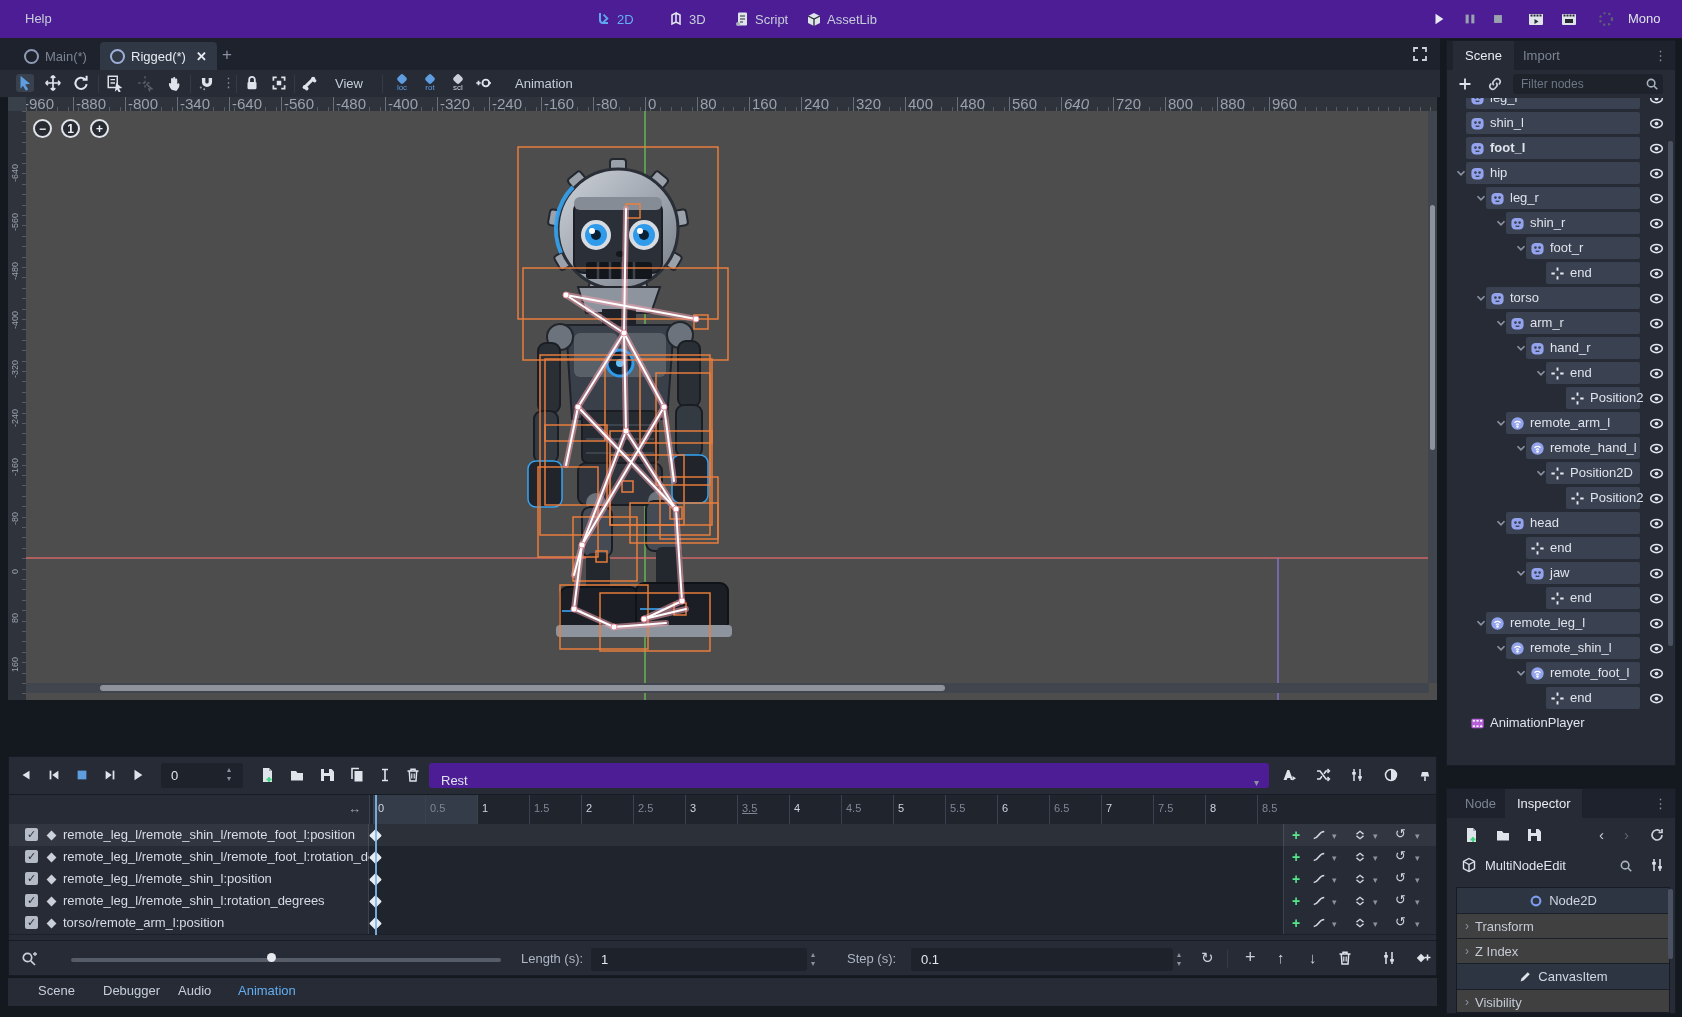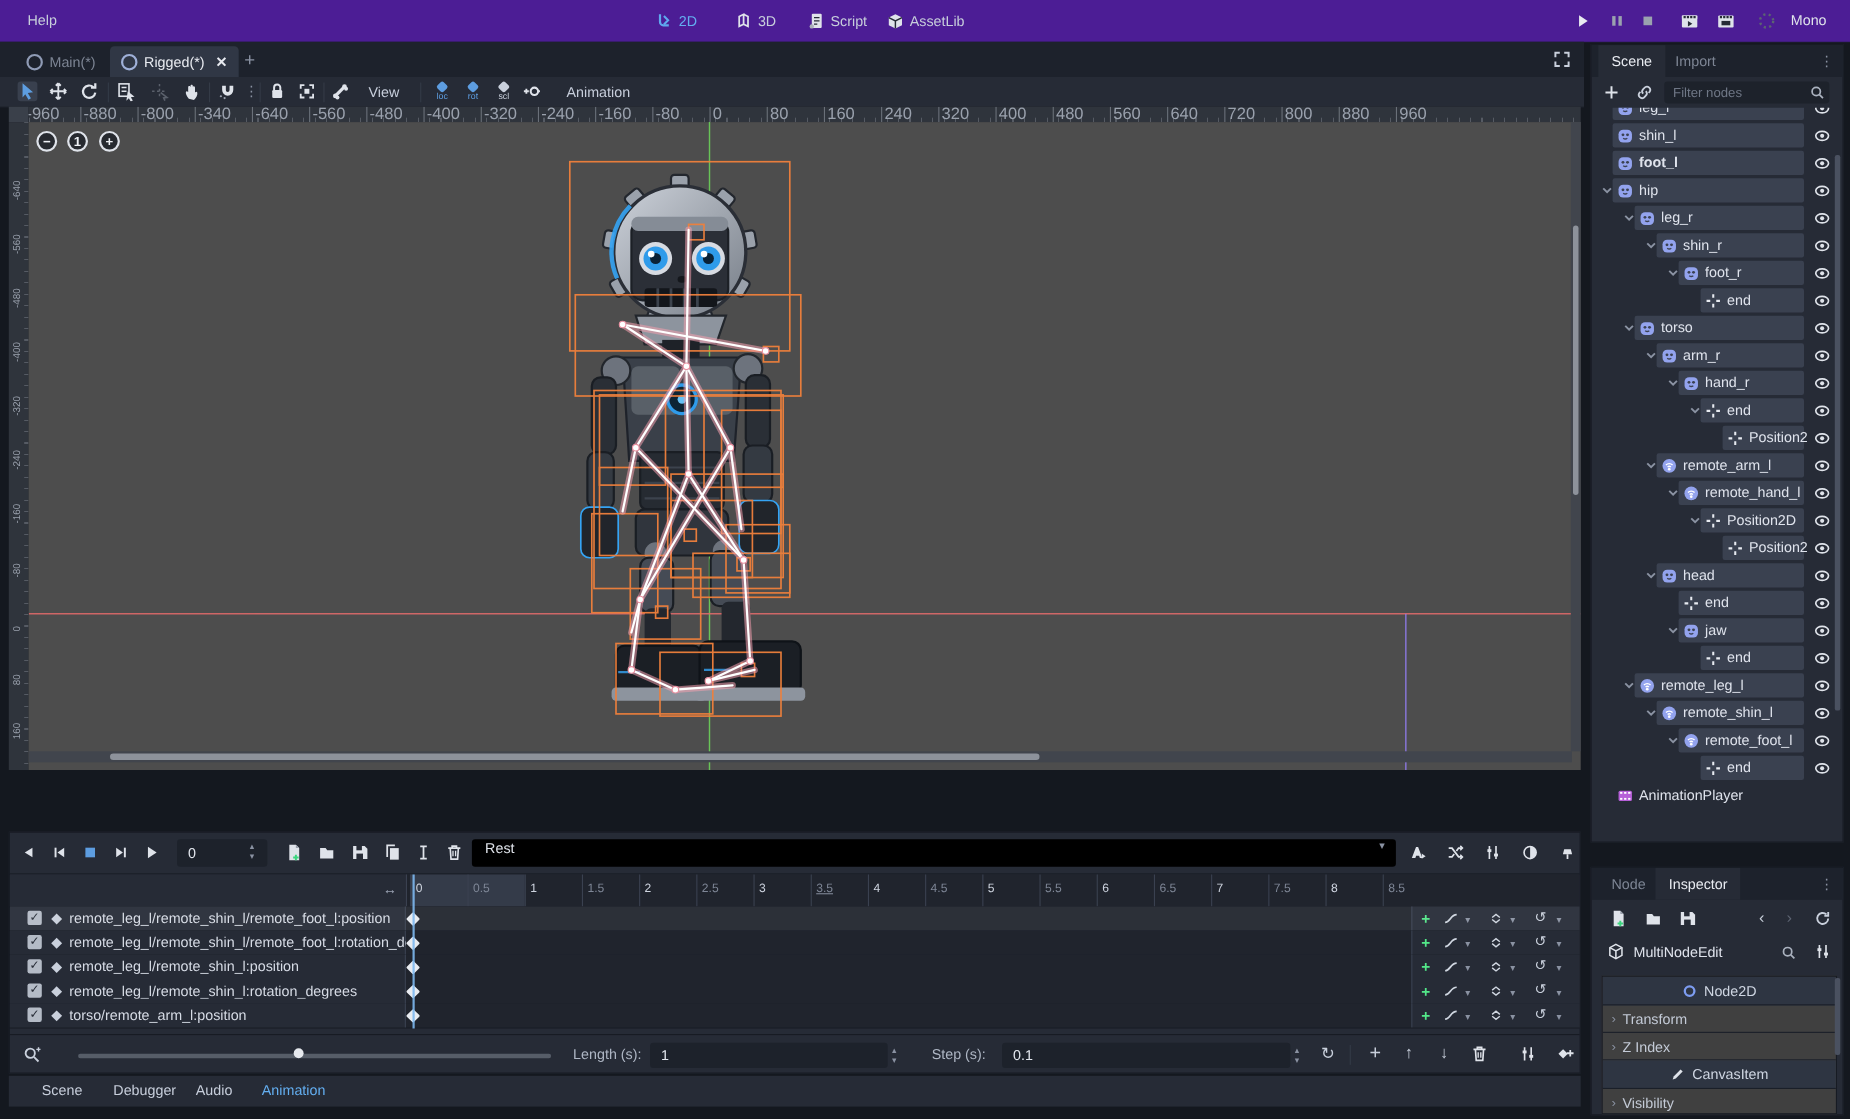--- a/index.html
+++ b/index.html
@@ -44,21 +44,21 @@
   .zoombtn{position:absolute;width:19px;height:19px;border-radius:50%;background:rgba(35,39,46,.9);border:2px solid #dfe3ea;
            color:#eef1f5;display:flex;align-items:center;justify-content:center;font-size:12px;font-weight:bold;box-sizing:border-box}
   #hscroll-track{position:absolute;left:26px;top:683px;width:1403px;height:10px;background:#41454d}
   #hscroll{position:absolute;left:100px;top:685px;width:845px;height:6px;background:#8d929b;border-radius:3px}
   #vscroll-track{position:absolute;left:1428px;top:111px;width:9px;height:572px;background:#41454d}
   #vscroll{position:absolute;left:1430px;top:205px;width:5px;height:245px;background:#8d929b;border-radius:3px}
   
   #animdock{position:absolute;left:8px;top:756px;width:1429px;height:220px;background:#262b36;border:1px solid #171b23;box-sizing:border-box}
   #animtb{position:absolute;left:0;top:0;width:100%;height:37px;border-bottom:1px solid #171b23}
   .spinbox{position:absolute;background:#1d222b;border-radius:3px;color:#e3e7ee}
-  #animname{position:absolute;left:420px;top:6px;width:840px;height:25px;background:#000000;border-radius:3px;display:flex;align-items:flex-start;
+  #animname{position:absolute;left:420px;top:6px;width:840px;height:25px;background:#4c1d95;border-radius:3px;display:flex;align-items:flex-end;
             color:#dfe3ea;padding-left:12px;box-sizing:border-box}
   #animname .dd{position:absolute;right:10px;color:#8a92a2;font-size:10px}
   #atlruler{position:absolute;left:0;top:38px;width:100%;height:29px;background:#20242d;border-bottom:1px solid #171b23}
   #atlruler .namepart{position:absolute;left:0;top:0;width:360px;height:100%;background:#262b36;border-right:1px solid #3a4150}
   .tick{position:absolute;top:0;width:1px;height:29px;background:#3a4150}
   .tlab{position:absolute;top:7px;font-size:11px;color:#cfd5e0}
   .tlab.dim{color:#7e8696}
   #atracks{position:absolute;left:0;top:67px;width:100%;height:111px}
   .arow{position:absolute;left:0;width:100%;height:22px;border-bottom:1px solid #1a1f28;background:#20242d}
   .arow .bgL{position:absolute;left:0;top:0;width:360px;height:100%;background:#262b36;border-right:1px solid #3a4150;box-sizing:border-box}
@@ -321,21 +321,21 @@
     <span class="rlabel" style="left: 515px;">-160</span>
     <span class="rlabel" style="left: 567px;">-80</span>
     <span class="rlabel" style="left: 619px;">0</span>
     <span class="rlabel" style="left: 671px;">80</span>
     <span class="rlabel" style="left: 723px;">160</span>
     <span class="rlabel" style="left: 775px;">240</span>
     <span class="rlabel" style="left: 827px;">320</span>
     <span class="rlabel" style="left: 879px;">400</span>
     <span class="rlabel" style="left: 931px;">480</span>
     <span class="rlabel" style="left: 983px;">560</span>
-    <span class="rlabel" style="left: 1035px;">640</span>
+    <span class="rlabel" style="left: 1035px; font-style: italic;">640</span>
     <span class="rlabel" style="left: 1087px;">720</span>
     <span class="rlabel" style="left: 1139px;">800</span>
     <span class="rlabel" style="left: 1191px;">880</span>
     <span class="rlabel" style="left: 1243px;">960</span>
     <span class="rlabel" style="left: 1295px; margin-top: 20px;">1040</span>
   </div>
 <div id="vruler">
     <div class="minor"></div>
     <span class="vlabel" style="top: 71px;">-640</span>
     <span class="vlabel" style="top: 120px;">-560</span>

